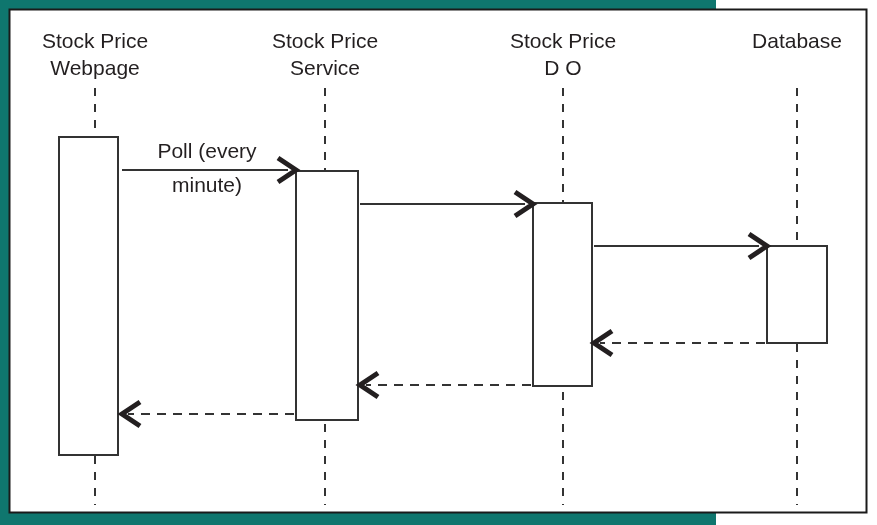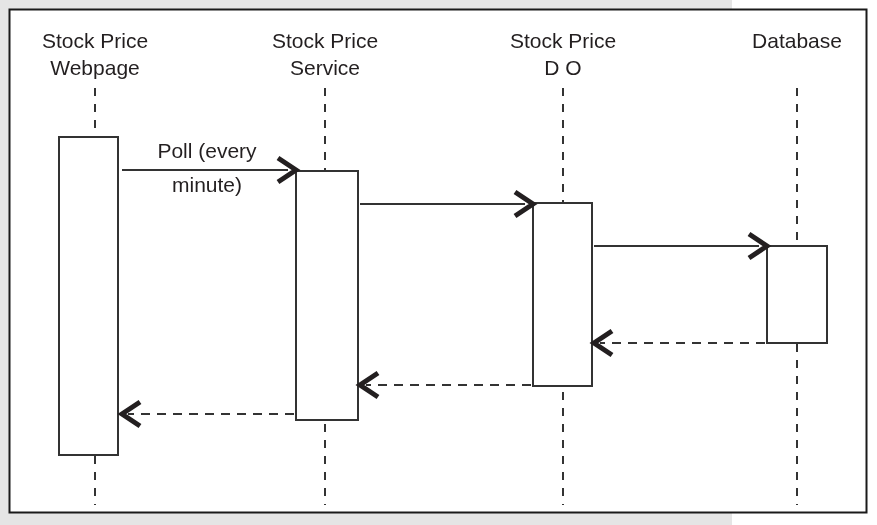--- a/index.html
+++ b/index.html
@@ -10,22 +10,21 @@
   body {
     width: 877px;
     height: 525px;
     font-family: "Liberation Sans", sans-serif;
     overflow: hidden;
   }
   #diagram-root {
     position: relative;
     width: 716px;
     height: 525px;
-    background: #e5e5e5;
-    padding-left: 16px;
+    background: #0f766e;
   }
   #diagram-svg {
     position: absolute;
     top: 0;
     left: 0;
     display: block;
   }
   .lifeline-label {
     font-family: "Liberation Sans", sans-serif;
     font-size: 21px;

